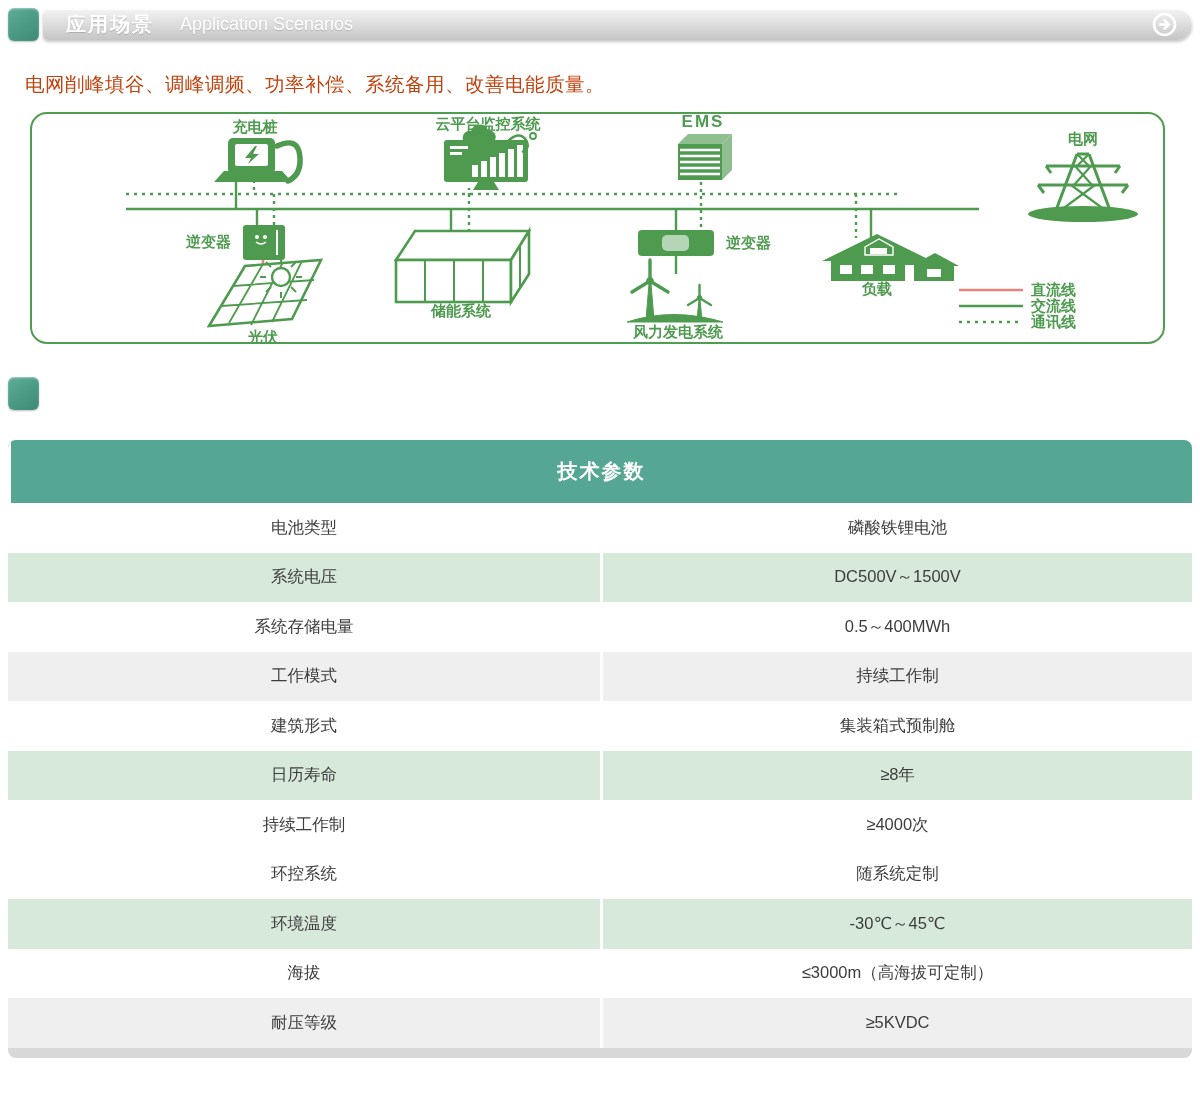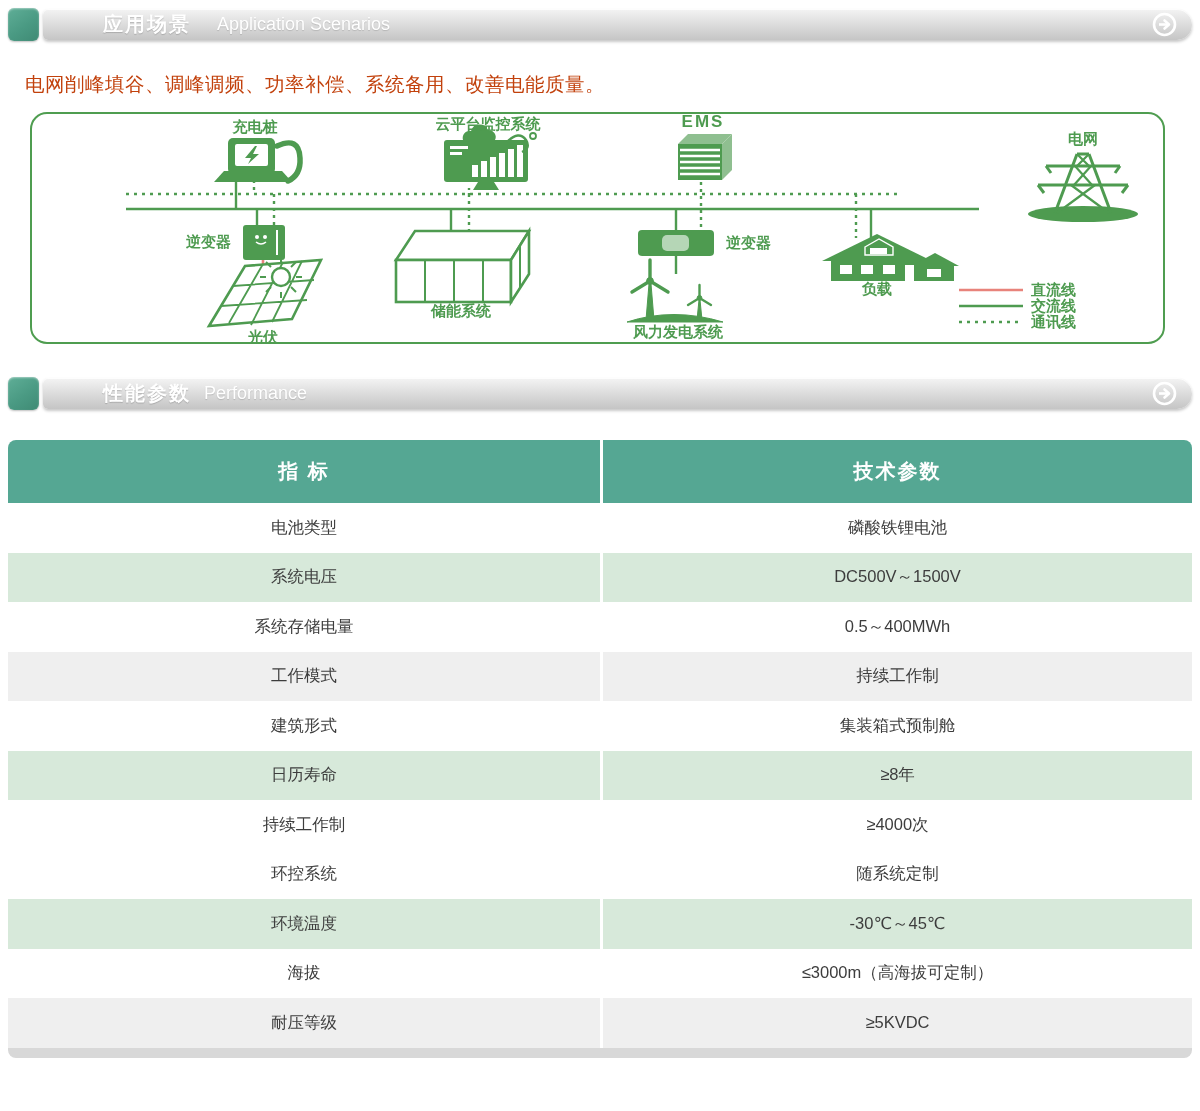--- a/index.html
+++ b/index.html
@@ -12,21 +12,21 @@
   .header-chip{
     position:absolute;left:8px;top:0;width:31px;height:33px;border-radius:6px;
     background:linear-gradient(145deg,#5fae97 0%,#4a9a83 55%,#3f8a74 100%);
     box-shadow:inset 0 1px 2px rgba(255,255,255,.45), 0 1px 2px rgba(0,0,0,.25);
   }
   .header-bar{
     position:absolute;left:43px;top:1px;right:8px;height:31px;
     background:linear-gradient(180deg,#f4f4f4 0%,#e0e0e0 42%,#c5c5c5 100%);
     border-radius:5px 15px 15px 5px;
     box-shadow:0 2px 3px rgba(0,0,0,.22), inset 0 1px 0 rgba(255,255,255,.8);
-    display:flex;align-items:center;padding-left:37px;
+    display:flex;align-items:center;
   }
   .header-zh{color:#ffffff;font-size:20px;font-weight:bold;margin-left:23px;letter-spacing:2px;text-shadow:0 1px 1px rgba(0,0,0,.18);}
   .header-en{color:#ffffff;font-size:18px;margin-left:26px;text-shadow:0 1px 1px rgba(0,0,0,.15);}
   .header-en.tight{margin-left:13px;}
   .header-arrow{position:absolute;right:15px;top:3px;width:25px;height:25px;cursor:pointer;}
   
   .description{
     position:absolute;left:25px;top:71px;width:1150px;
     font-size:19.5px;color:#c2410c;letter-spacing:.5px;
   }
@@ -244,34 +244,24 @@
     <line x1="888" y1="208" x2="952" y2="208" stroke="#4e9b50" stroke-width="2.4" stroke-dasharray="3,5"></line>
     <text class="dlabel" x="960" y="181">直流线</text>
     <text class="dlabel" x="960" y="197">交流线</text>
     <text class="dlabel" x="960" y="213">通讯线</text>
   </g>
 </svg>
 </div>
 
 <div class="section-header" style="top:377px;">
   <div class="header-chip"></div>
-  <div class="header-bar">
-    <span class="header-zh">性能参数</span>
-    <span class="header-en tight">Performance</span>
-    <svg class="header-arrow" viewBox="0 0 25 25">
-      <circle cx="12.5" cy="12.5" r="10.5" fill="none" stroke="#ffffff" stroke-width="2.6"></circle>
-      <line x1="7" y1="12.5" x2="16" y2="12.5" stroke="#ffffff" stroke-width="2.6"></line>
-      <polyline points="12.5,8.5 17,12.5 12.5,16.5" fill="none" stroke="#ffffff" stroke-width="2.6" stroke-linejoin="round" stroke-linecap="round"></polyline>
-    </svg>
-  </div>
 </div>
 
 <div class="table-wrap">
   <div class="thead">
-    <div class="thcell left">指 标</div>
     <div class="thdivider"></div>
     <div class="thcell right">技术参数</div>
   </div>
   <div>
       <div class="trow bg-white">
         <div class="tcell label-cell">电池类型</div>
         <div class="tdivider"></div>
         <div class="tcell value-cell">磷酸铁锂电池</div>
       </div>
       <div class="trow bg-green">

